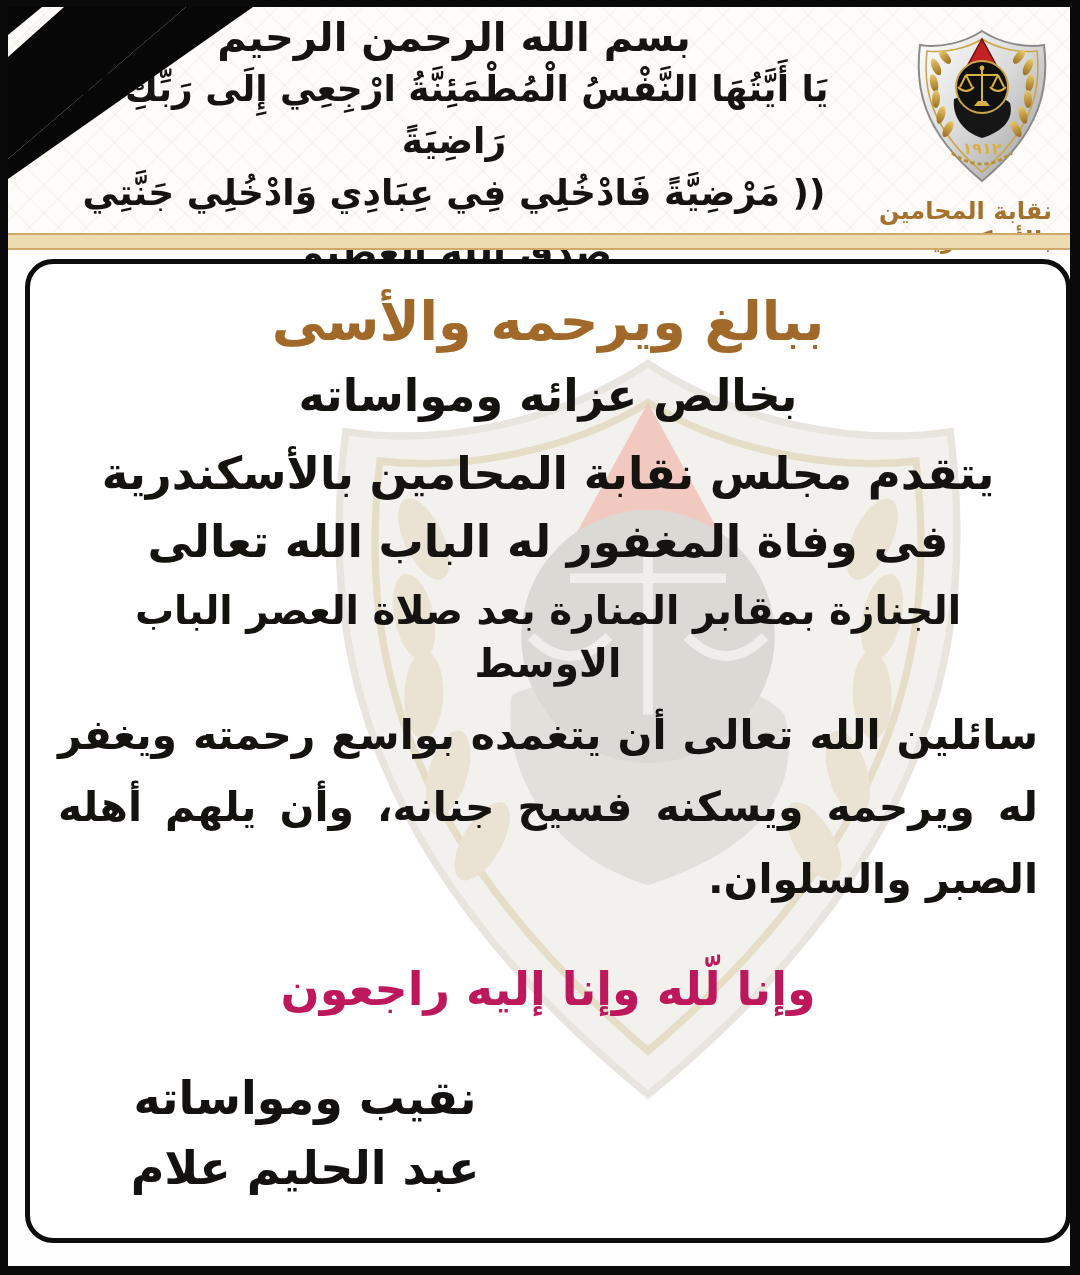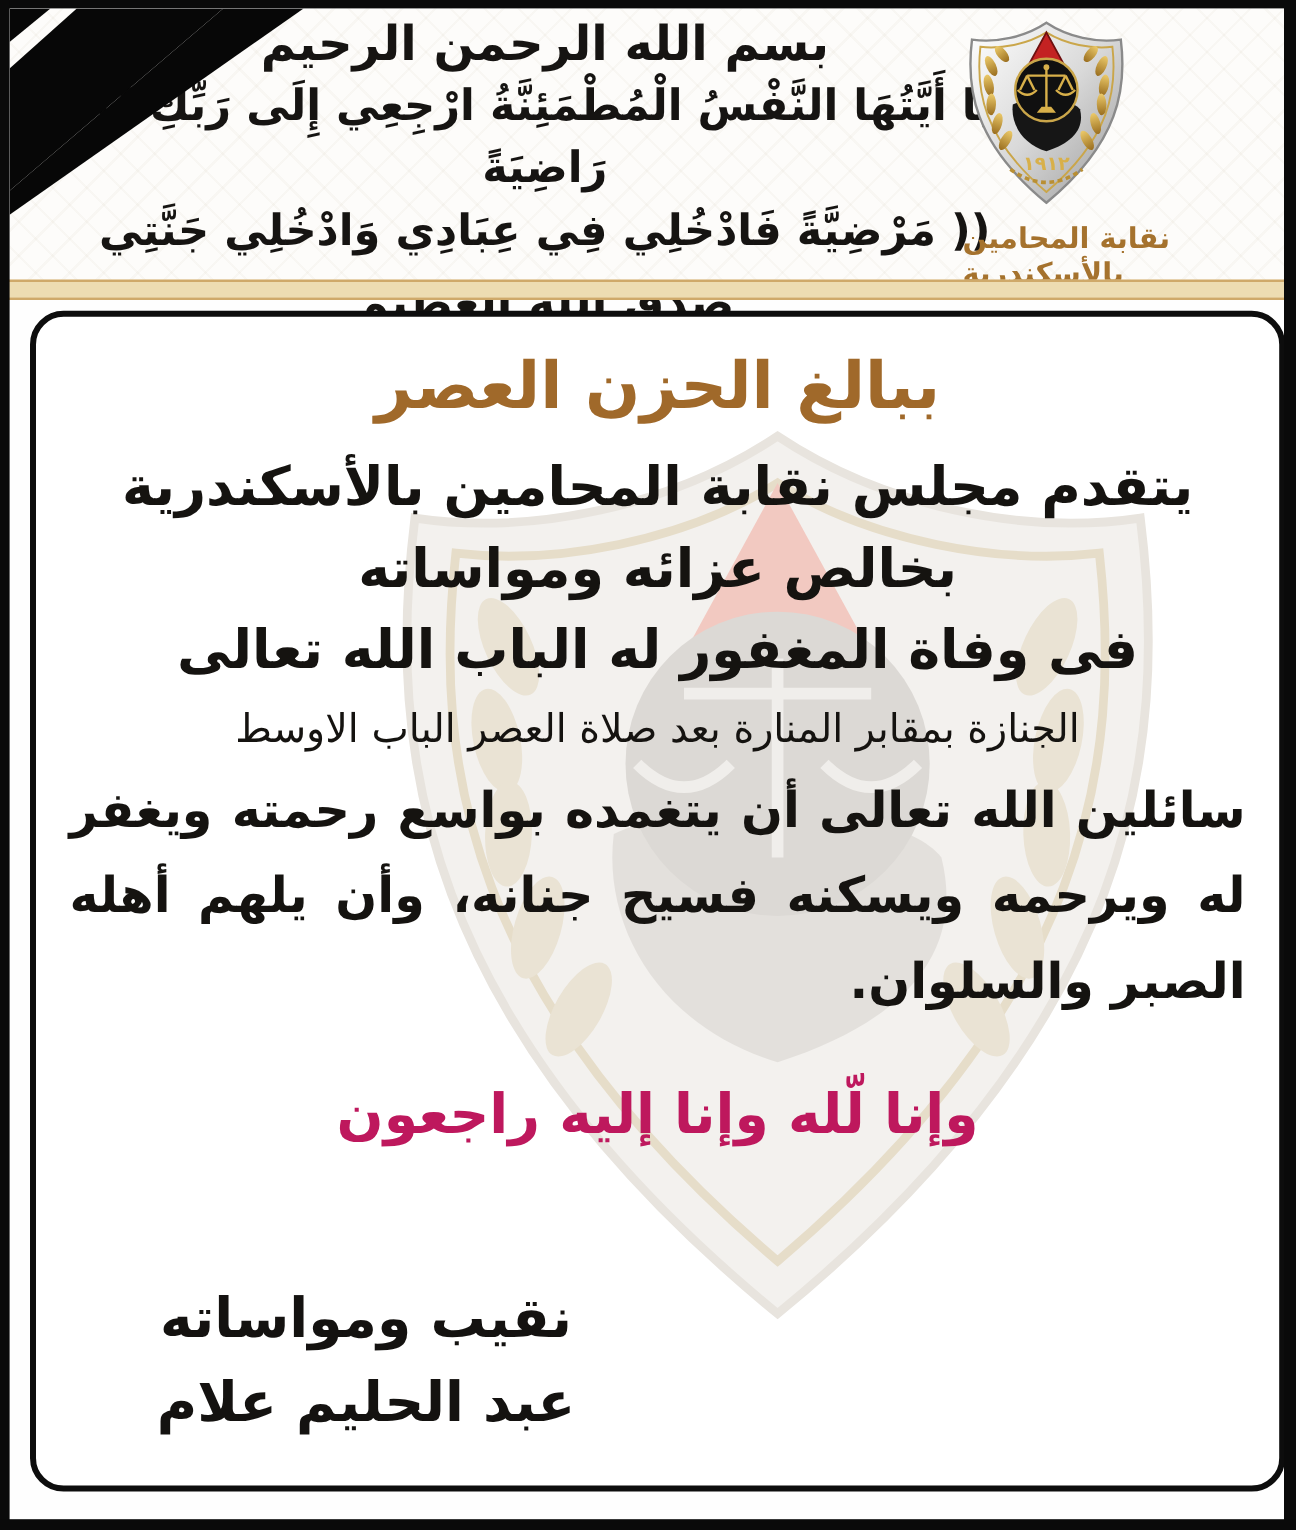--- a/index.html
+++ b/index.html
@@ -27,21 +27,21 @@
   }
   .ribbon{position:absolute;left:0;top:0;z-index:30;}
   .header-text{
     position:absolute;left:40px;right:210px;top:4px;
     text-align:center;color:#161412;font-weight:bold;
   }
   .bismillah{font-size:40px;line-height:1.3;}
   .verse{font-size:36px;line-height:1.45;}
   .tasdiq{font-size:38px;line-height:1.4;margin-top:6px;}
 
-  .logo-wrap{position:absolute;right:18px;top:8px;width:250px;text-align:left;z-index:5;}
+  .logo-wrap{position:absolute;right:18px;top:20px;width:250px;text-align:right;z-index:5;}
   .org-name{
     margin-top:6px;font-size:24px;font-weight:bold;color:#a5722d;line-height:1.2;
   }
 
   
   .separator{
     position:absolute;left:0;right:0;top:233px;height:13px;
     background:#eddcb2;border-top:2px solid #cfa96a;border-bottom:2px solid #cfa96a;
     z-index:20;
   }
@@ -54,21 +54,21 @@
   }
   .watermark{position:absolute;left:268px;top:80px;width:700px;height:780px;pointer-events:none;}
   .content{
     position:relative;z-index:2;direction:rtl;
     padding:16px 28px 0 28px;text-align:center;color:#151310;
   }
   .title{font-size:54px;font-weight:bold;color:#a0692a;line-height:1.35;margin-top:6px;}
   .body-line{font-size:45px;font-weight:bold;line-height:1.38;margin-top:6px;}
   .body-line.first{margin-top:16px;}
   .deceased{font-size:49px;font-weight:bold;line-height:1.35;margin-top:10px;}
-  .funeral{font-size:33px;font-weight:normal;line-height:1.35;margin-top:12px;}
+  .funeral{font-size:39px;font-weight:bold;line-height:1.35;margin-top:12px;}
   .prayer{
     font-size:41px;font-weight:bold;line-height:1.75;margin-top:10px;
     text-align:justify;text-align-last:right;
   }
   .istirja{font-size:46px;font-weight:bold;color:#be185d;margin-top:44px;line-height:1.3;}
   .signature{
     position:absolute;left:40px;top:800px;width:470px;
     text-align:center;font-weight:bold;color:#141210;
   }
   .sig-title{font-size:46px;line-height:1.5;}
@@ -185,23 +185,23 @@
       <circle cx="70" cy="60" r="26" fill="#dcd9d5"></circle>
       <g stroke="#f0eeeb" stroke-width="2" fill="none">
         <line x1="70" y1="42" x2="70" y2="76"></line>
         <line x1="54" y1="48" x2="86" y2="48"></line>
         <path d="M46,60 Q54,68 62,60"></path>
         <path d="M78,60 Q86,68 94,60"></path>
       </g>
     </svg>
 
     <div class="content">
-      <div class="title">ببالغ الحزن العصر</div>
+      <div class="title">ببالغ ويرحمه والأسى</div>
+      <div class="body-line">بخالص عزائه ومواساته</div>
       <div class="body-line first">يتقدم مجلس نقابة المحامين بالأسكندرية</div>
-      <div class="body-line">بخالص عزائه ومواساته</div>
       <div class="body-line">فى وفاة المغفور له الباب الله تعالى</div>
       <div class="funeral">الجنازة بمقابر المنارة بعد صلاة العصر الباب الاوسط</div>
       <div class="prayer">سائلين الله تعالى أن يتغمده بواسع رحمته ويغفر له ويرحمه ويسكنه فسيح جنانه، وأن يلهم أهله الصبر والسلوان.</div>
       <div class="istirja">وإنا لّله وإنا إليه راجعون</div>
     </div>
 
     <div class="signature">
       <div class="sig-title">نقيب ومواساته</div>
       <div class="sig-name">عبد الحليم علام</div>
     </div>

